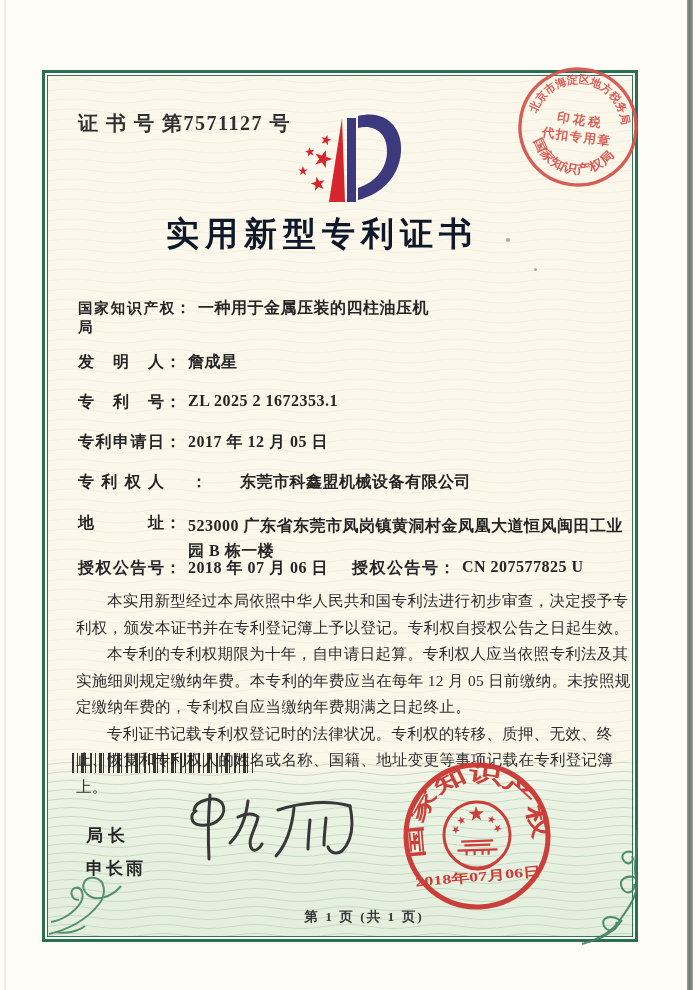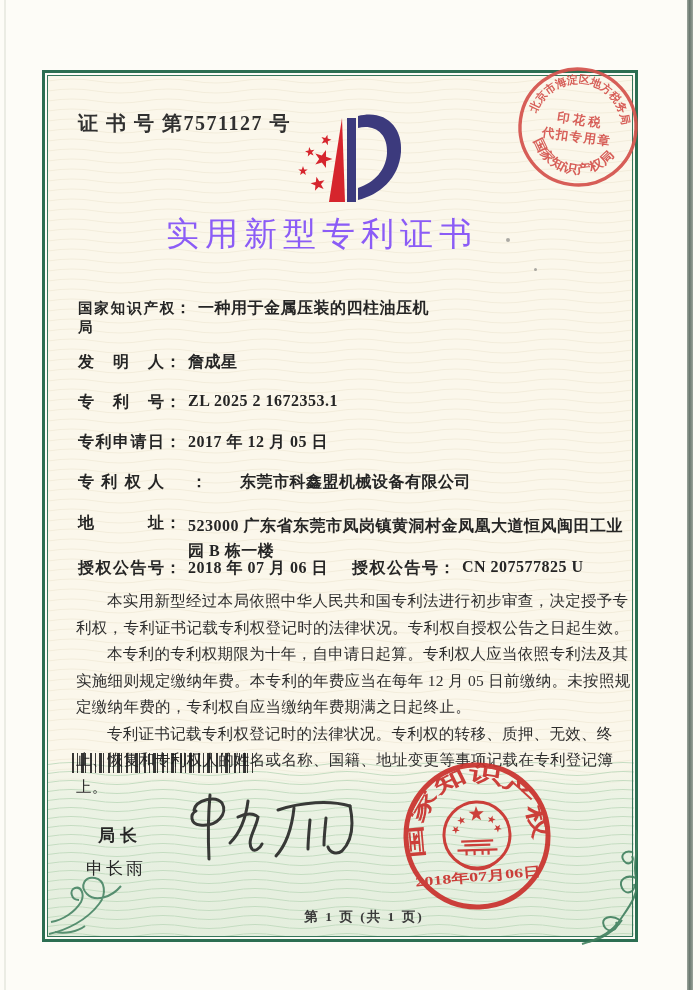--- a/index.html
+++ b/index.html
@@ -14,39 +14,39 @@
   .waves-all{position:absolute;left:0;top:0;opacity:.5;}
   .band{position:absolute;left:48px;top:760px;width:586px;height:176px;
         background:linear-gradient(180deg,rgba(233,242,227,0),rgba(233,242,227,.85) 20%,#e7f0e1 55%,#e4eedd);}
   .band svg{position:absolute;left:0;top:0;opacity:.95;}
   .frame{position:absolute;left:42px;top:70px;width:596px;height:872px;border:3px solid #2c6e52;box-sizing:border-box;}
   .frame-inner{position:absolute;inset:2px;border:1px solid #35755a;}
   
   .cert-no{position:absolute;left:78px;top:110px;font-size:20px;font-weight:600;letter-spacing:1.5px;color:#303030;}
   .logo{position:absolute;left:282px;top:100px;}
   .tax-stamp{position:absolute;left:514px;top:63px;transform:rotate(8deg);opacity:.92;}
-  .title{position:absolute;left:42px;top:212px;width:596px;text-align:center;font-size:33px;font-weight:400;
-         letter-spacing:6px;color:#8b5cf6;transform:translateX(-18px);}
+  .title{position:absolute;left:42px;top:212px;width:596px;text-align:center;font-size:33px;font-weight:700;
+         letter-spacing:6px;color:#0f172a;transform:translateX(-18px);}
   
   .row{position:absolute;left:78px;display:flex;align-items:flex-start;font-size:16px;font-weight:600;color:#252525;}
   .flabel{display:inline-block;width:86px;text-align:justify;text-align-last:justify;}
   .flabel.wide{width:96px;font-size:14.5px;padding-top:1px;letter-spacing:-.3px;}
   .colon{margin-left:1px;}
   .fval{margin-left:7px;letter-spacing:.5px;white-space:nowrap;}
   .fval.addr{white-space:normal;width:445px;line-height:25px;}
   .pair2{position:absolute;left:274px;top:0;display:flex;}
   
   .paras{position:absolute;left:76px;top:588px;width:562px;font-size:15.5px;line-height:26.5px;color:#2e2e2e;}
   .paras p{margin:0;text-indent:2em;letter-spacing:.3px;}
   
   .barcode{position:absolute;left:72px;top:753px;width:181px;height:20px;opacity:.88;
      background:repeating-linear-gradient(90deg,#1d1d1d 0 2px,transparent 2px 5px,#1d1d1d 5px 6px,
      transparent 6px 9px,#1d1d1d 9px 12px,transparent 12px 13px,#1d1d1d 13px 14px,transparent 14px 18px);}
-  .dir-title{position:absolute;left:98px;top:824px;font-size:17px;letter-spacing:5px;font-weight:600;}
-  .dir-name{position:absolute;left:86px;top:857px;font-size:17px;letter-spacing:3px;font-weight:400;}
+  .dir-title{position:absolute;left:86px;top:824px;font-size:17px;letter-spacing:5px;font-weight:600;}
+  .dir-name{position:absolute;left:86px;top:857px;font-size:17px;letter-spacing:3px;font-weight:700;}
   .signature{position:absolute;left:182px;top:783px;}
   .seal{position:absolute;left:398px;top:757px;transform:rotate(-2deg);}
   .flourish-bl{position:absolute;left:45px;top:868px;}
   .flourish-br{position:absolute;left:578px;top:828px;}
   .footer{position:absolute;left:42px;top:908px;width:596px;text-align:center;font-size:13.5px;
           letter-spacing:2px;color:#3a3a3a;font-weight:600;margin-left:24px;}
   .speck{position:absolute;border-radius:50%;background:#6a6a6a;opacity:.55;}
 </style>
 </head>
 <body>
@@ -155,21 +155,21 @@
       <span class="colon">：</span>
     <span class="fval">2018 年 07 月 06 日</span>
     <span class="pair2">
       <span class="flabel">授权公告号</span>
         <span class="colon">：</span>
       <span class="fval">CN 207577825 U</span>
     </span>
   </div>
 
   <div class="paras">
-    <p>本实用新型经过本局依照中华人民共和国专利法进行初步审查，决定授予专利权，专利证书记载专利权登记时的法律状况。专利权自授权公告之日起生效。</p>
+    <p>本实用新型经过本局依照中华人民共和国专利法进行初步审查，决定授予专利权，颁发本证书并在专利登记簿上予以登记。专利权自授权公告之日起生效。</p>
     <p>本专利的专利权期限为十年，自申请日起算。专利权人应当依照专利法及其实施细则规定缴纳年费。本专利的年费应当在每年 12 月 05 日前缴纳。未按照规定缴纳年费的，专利权自应当缴纳年费期满之日起终止。</p>
     <p>专利证书记载专利权登记时的法律状况。专利权的转移、质押、无效、终止、恢复和专利权人的姓名或名称、国籍、地址变更等事项记载在专利登记簿上。</p>
   </div>
 
   <div class="barcode"></div>
 
   <div class="dir-title">局长</div>
   <div class="dir-name">申长雨</div>
   <svg class="signature" width="175" height="88" viewBox="0 0 175 88">
     <g fill="none" stroke="#202020" stroke-width="3" stroke-linecap="round" opacity=".88">

